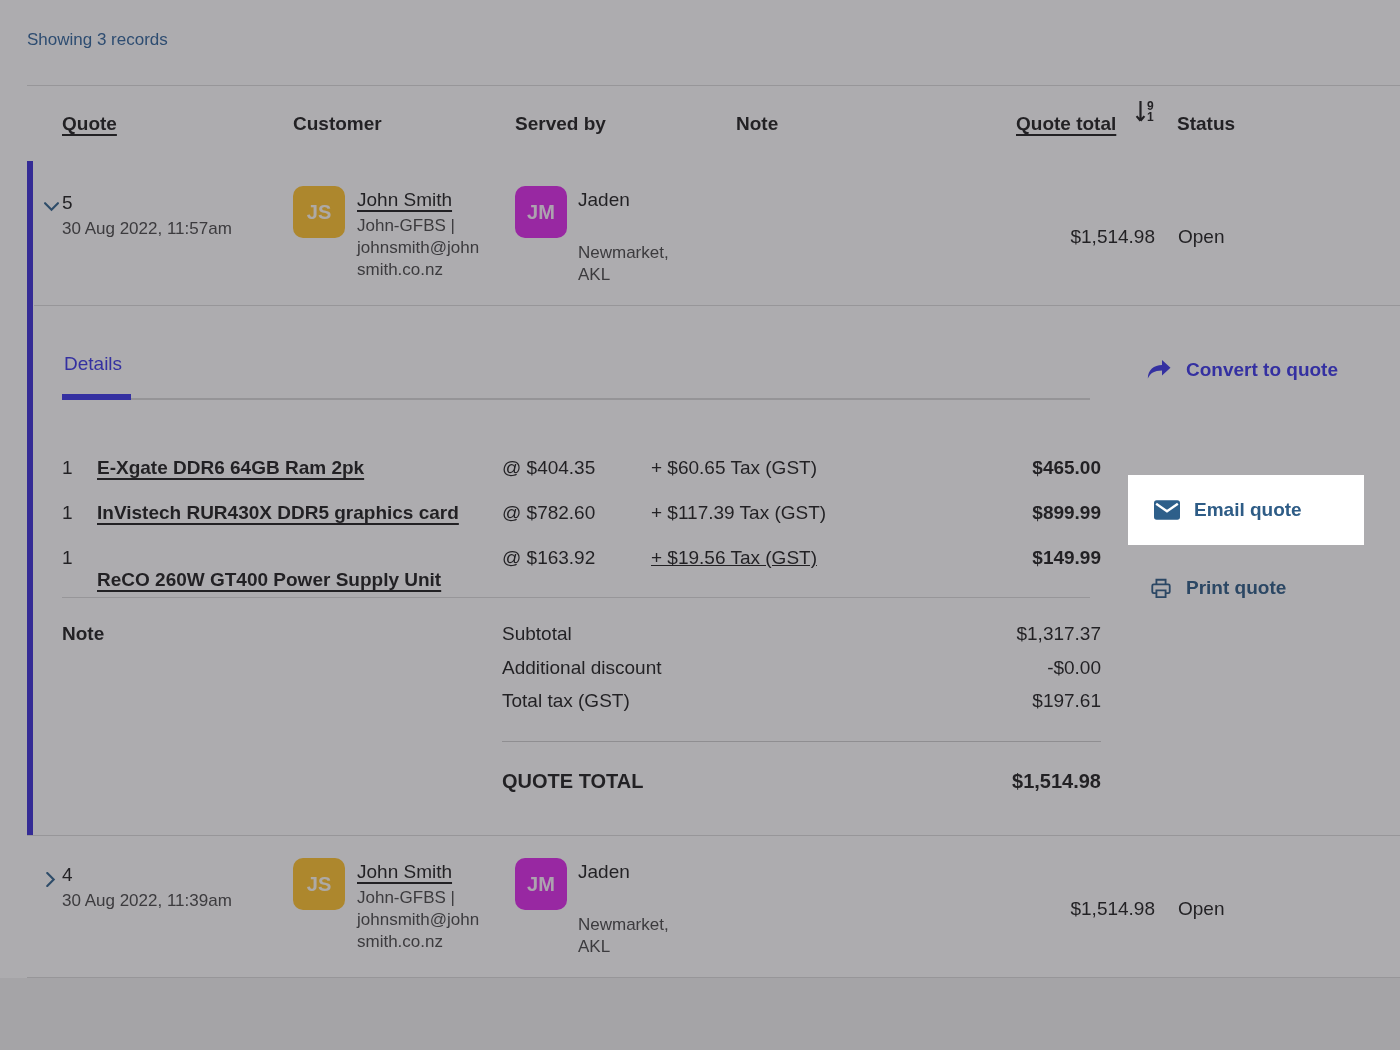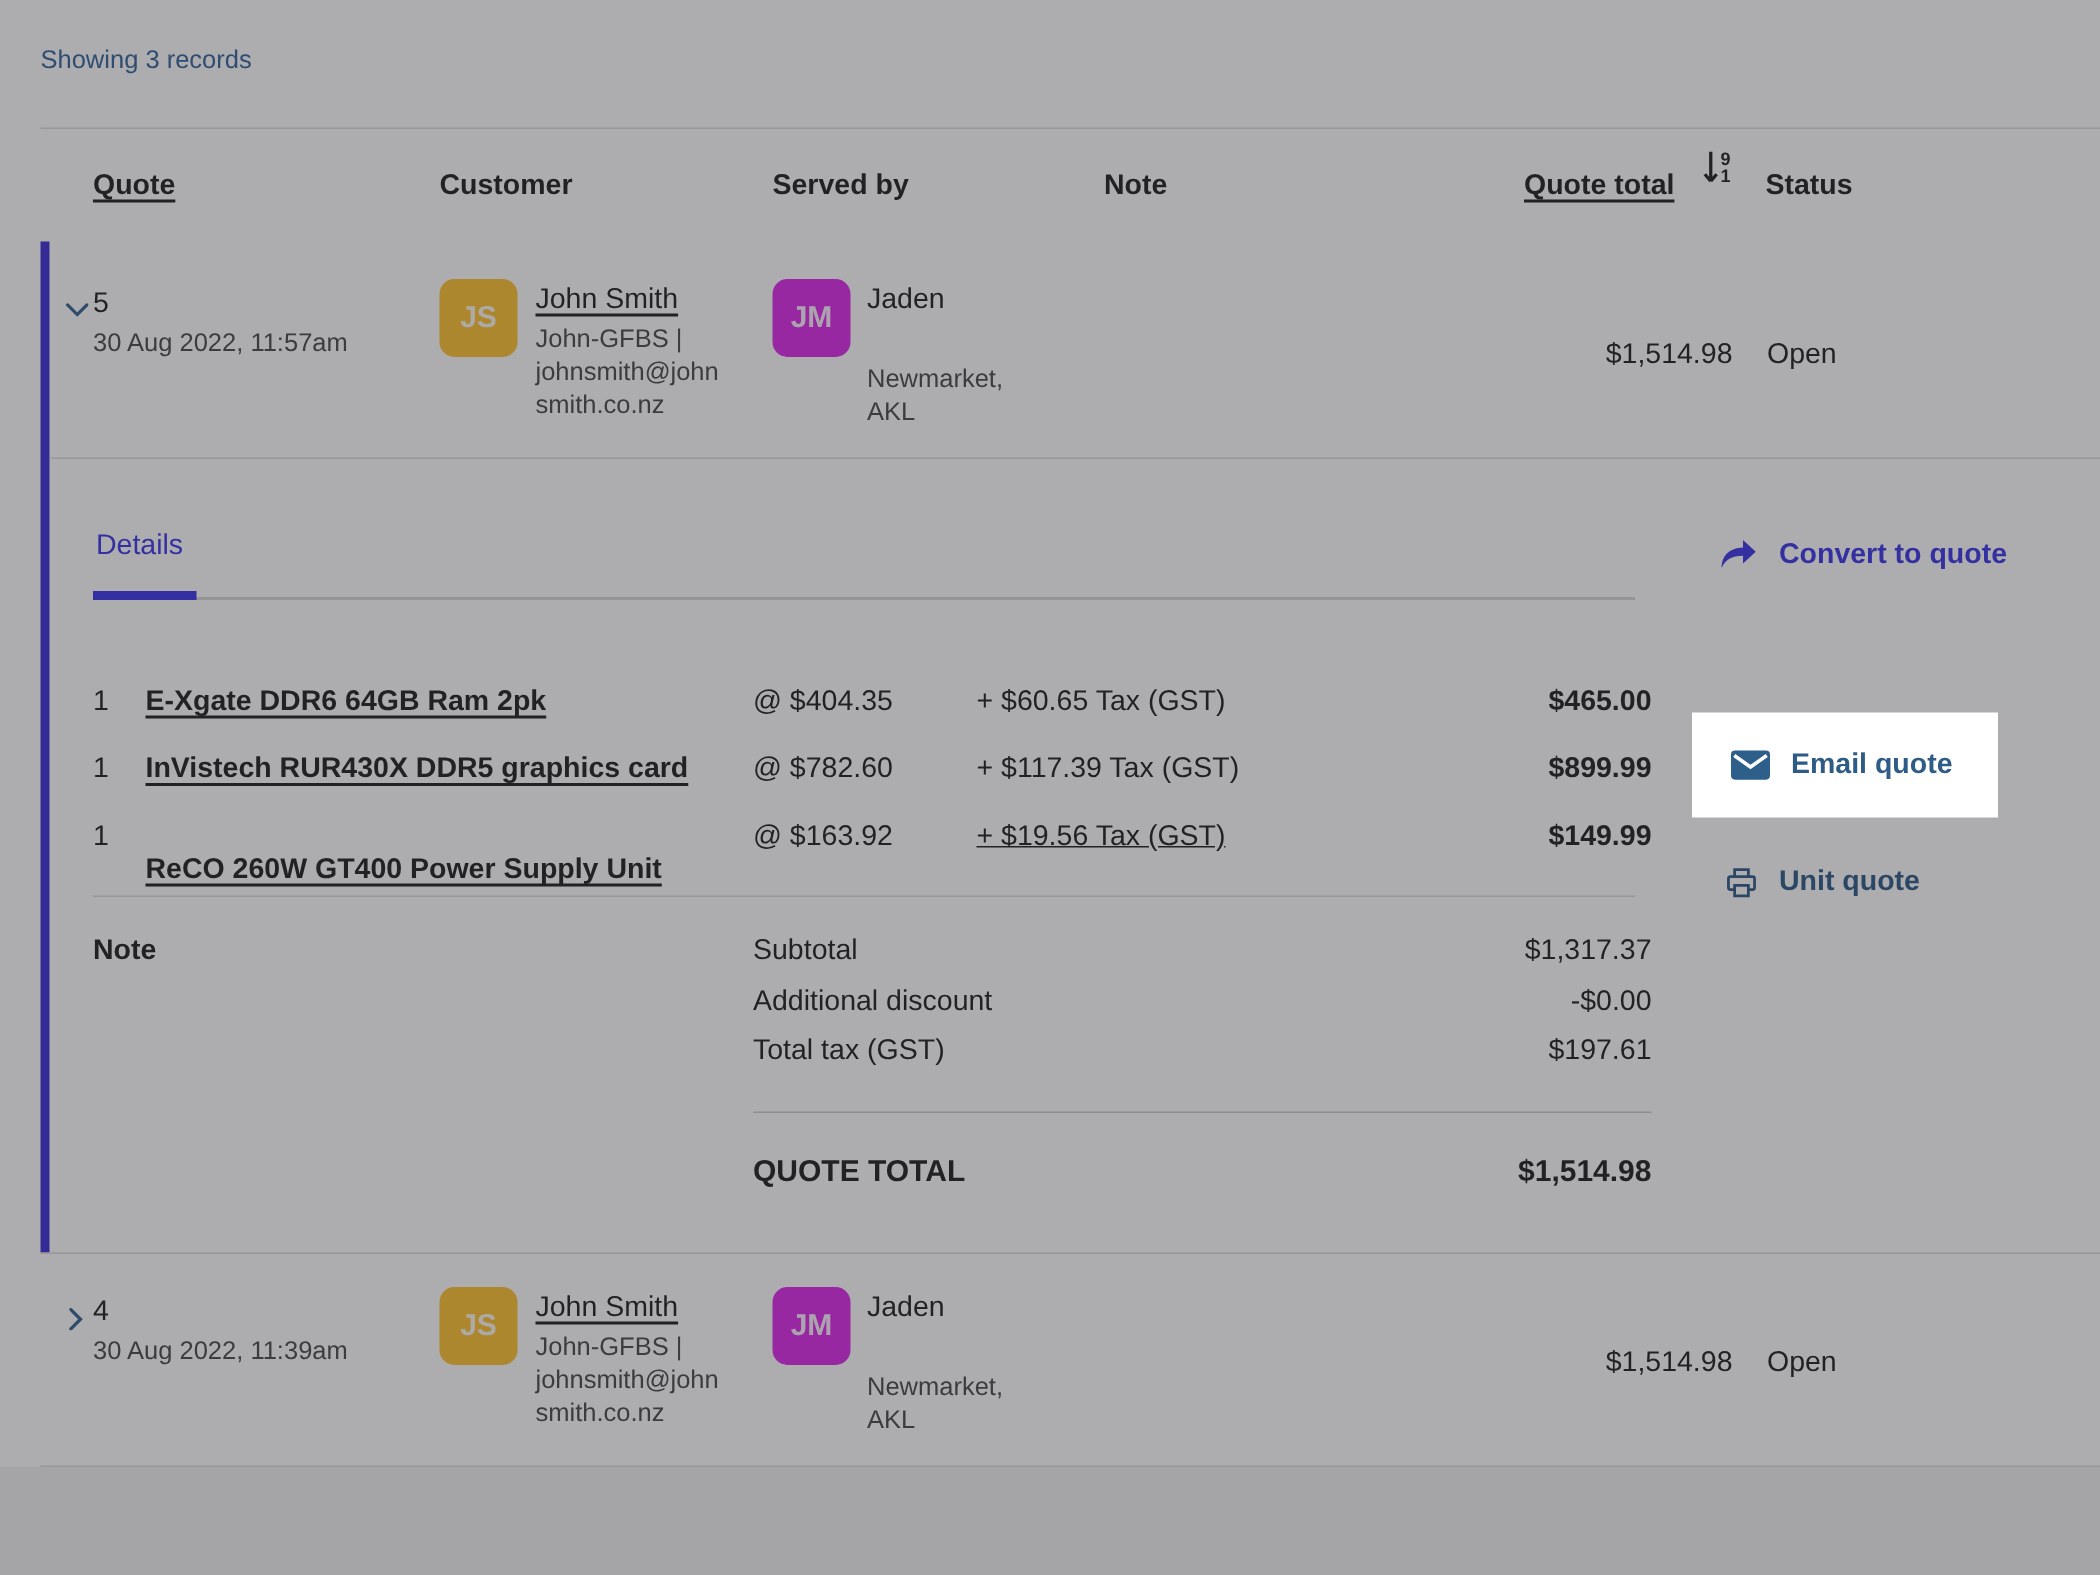--- a/index.html
+++ b/index.html
@@ -41,21 +41,21 @@
   .action { display:flex; align-items:center; gap:14px; }
 
   .sort-icon { position:absolute; left:1135px; top:100px; display:flex; align-items:center; gap:1px; }
   .sort-digits { display:flex; flex-direction:column; font-size:12px; line-height:11px; font-weight:700; color:#1f1f1f; }
 
   .dim-overlay {
     position:absolute; inset:0; background:rgba(40,37,46,0.38);
     z-index:50; pointer-events:none;
   }
   .spotlight-btn {
-    position:absolute; left:1128px; top:475px; width:204px; height:70px;
+    position:absolute; left:1128px; top:475px; width:236px; height:70px;
     background:#ffffff; z-index:60; display:flex; align-items:center;
     padding-left:26px; gap:14px; cursor:pointer; border:none;
   }
   .bottom-strip { position:absolute; left:0; top:978px; width:1400px; height:72px; background:#f2f2f2; }
 </style>
 </head>
 <body>
 
 <div class="abs t17 steel" style="left:27px; top:29px;">Showing 3 records</div>
 <div class="hr" style="left:27px; top:85px; width:1373px;"></div>
@@ -152,21 +152,21 @@
 
 <div class="abs t20 b" style="left:502px; top:769px;">QUOTE TOTAL</div>
 <div class="abs t20 b right" style="left:931px; top:769px; width:170px;">$1,514.98</div>
 
 <div class="abs action" style="left:1150px; top:576px;">
   <svg viewBox="0 0 24 24" width="22" height="22">
     <path fill="none" stroke="#2e5c86" stroke-width="2" d="M7 8V3h10v5"></path>
     <rect x="2.5" y="8" width="19" height="9.5" rx="1.5" fill="none" stroke="#2e5c86" stroke-width="2"></rect>
     <path fill="#ffffff" stroke="#2e5c86" stroke-width="2" d="M7 14.5h10V22H7z"></path>
   </svg>
-  <span class="t19 b linkblue">Unit quote</span>
+  <span class="t19 b linkblue">Print quote</span>
 </div>
 
 <div class="hr" style="left:27px; top:835px; width:1373px;"></div>
 
 <div class="abs" style="left:0; top:832px; width:1400px; height:145px;">
   <svg class="abs" style="left:46px; top:40px;" viewBox="0 0 9 14" width="10" height="15">
     <path d="M1 1l6 6-6 6" stroke="#33658f" stroke-width="2" fill="none" stroke-linecap="round"></path>
   </svg>
   <div class="abs t19" style="left:62px; top:31px;">4</div>
   <div class="abs t17 sub" style="left:62px; top:58px;">30 Aug 2022, 11:39am</div>

